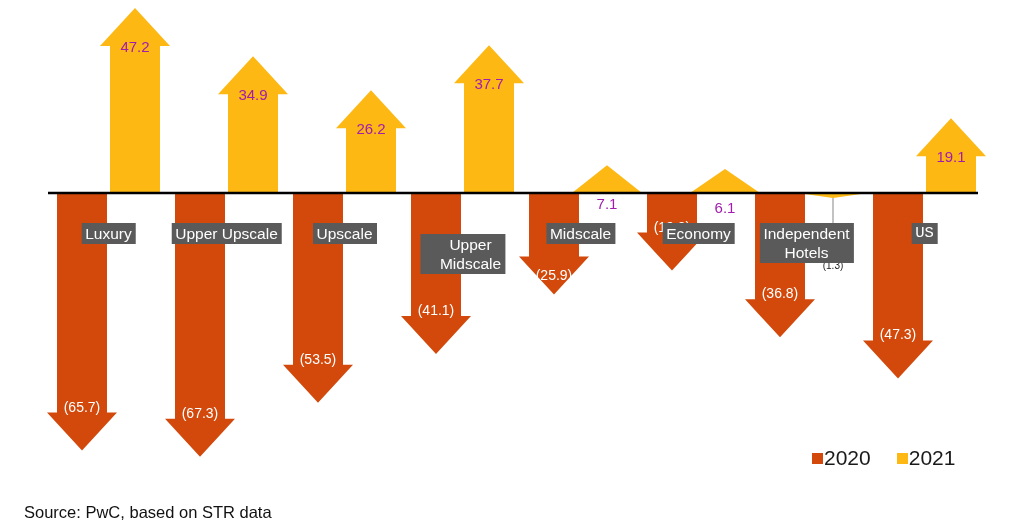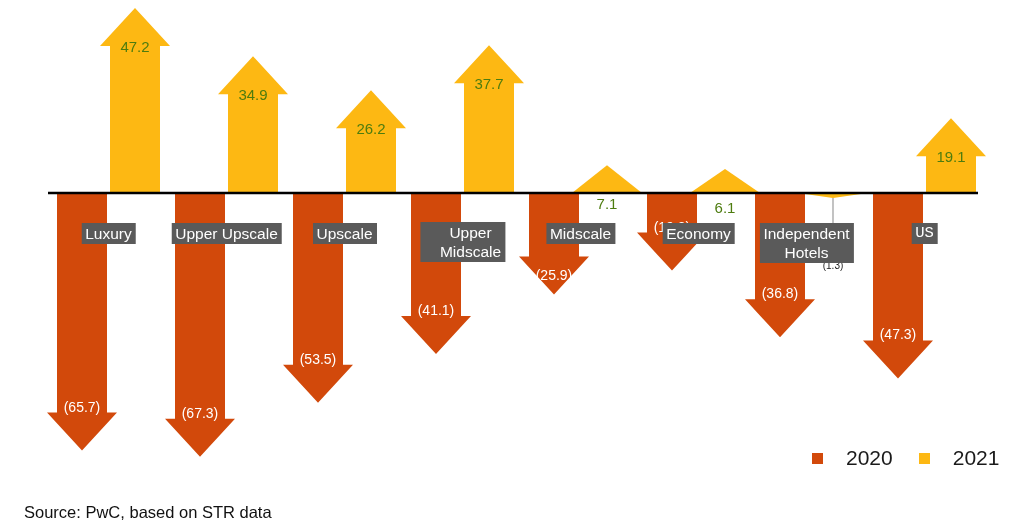--- a/index.html
+++ b/index.html
@@ -18,21 +18,21 @@
     font-size:15.5px;
     line-height:19px;
     text-align:center;
     padding:1px 4px;
     white-space:pre-line;
     transform:translateX(-50%);
     font-family:"Liberation Sans", sans-serif;
   }
   .val-pos{
     position:absolute;
-    color:#4d7c0f;
+    color:#a21caf;
     font-size:15px;
     transform:translateX(-50%);
     white-space:nowrap;
   }
   .val-neg{
     position:absolute;
     color:#ffffff;
     font-size:14px;
     transform:translateX(-50%);
     white-space:nowrap;
@@ -42,21 +42,21 @@
     color:#1a1a1a;
     font-size:10px;
     transform:translateX(-50%);
     white-space:nowrap;
   }
   .legend{
     position:absolute;
     left:812px;top:446px;
     display:flex;align-items:center;gap:26px;
   }
-  .legend-item{display:flex;align-items:center;gap:23px;}
+  .legend-item{display:flex;align-items:center;gap:1px;}
   .legend-swatch{width:11px;height:11px;display:inline-block;}
   .legend-text{font-size:21px;color:#1a1a1a;}
   .source{
     position:absolute;left:24px;top:503px;
     font-size:16.5px;color:#111111;
   }
 </style>
 </head>
 <body>
 
@@ -104,21 +104,21 @@
       <div class="val-neg" style="left: 82px; top: 398.544px;">(65.7)</div>
       <div class="cat-label" style="left: 108.5px; top: 223px;">Luxury</div>
       <div class="val-pos" style="left: 253px; top: 86.192px;">34.9</div>
       <div class="val-neg" style="left: 200px; top: 404.816px;">(67.3)</div>
       <div class="cat-label" style="left: 226.5px; top: 223px;">Upper Upscale</div>
       <div class="val-pos" style="left: 371px; top: 120.296px;">26.2</div>
       <div class="val-neg" style="left: 318px; top: 350.72px;">(53.5)</div>
       <div class="cat-label" style="left: 344.5px; top: 223px;">Upscale</div>
       <div class="val-pos" style="left: 489px; top: 75.216px;">37.7</div>
       <div class="val-neg" style="left: 436px; top: 302.112px;">(41.1)</div>
-      <div class="cat-label" style="left: 462.5px; top: 222px; padding-left: 20px;">Upper
+      <div class="cat-label" style="left: 462.5px; top: 234px; padding-left: 20px;">Upper
 Midscale</div>
       <div class="val-pos" style="left: 607px; top: 195.168px;">7.1</div>
       <div class="val-neg" style="left: 554px; top: 242.528px; margin-top: 24px;">(25.9)</div>
       <div class="cat-label" style="left: 580.5px; top: 223px;">Midscale</div>
       <div class="val-pos" style="left: 725px; top: 199.088px;">6.1</div>
       <div class="val-neg" style="left: 672px; top: 218.616px;">(19.8)</div>
       <div class="cat-label" style="left: 698.5px; top: 223px;">Economy</div>
       <div class="val-callout" style="left: 833px; top: 260.096px;">(1.3)</div>
       <div class="val-neg" style="left: 780px; top: 285.256px;">(36.8)</div>
       <div class="cat-label" style="left: 806.5px; top: 223px;">Independent

